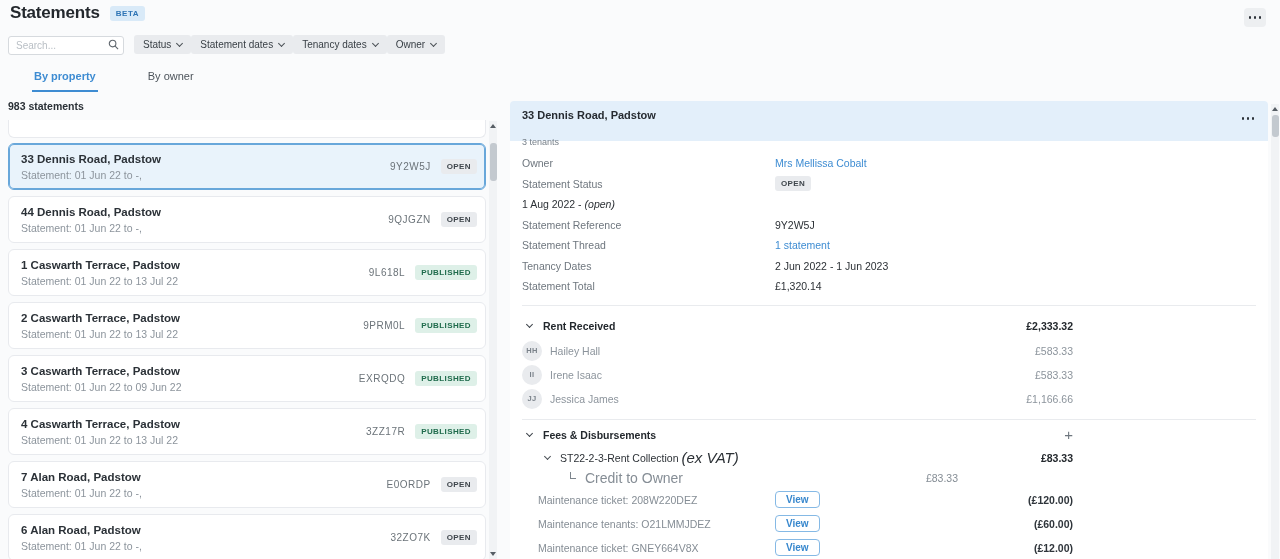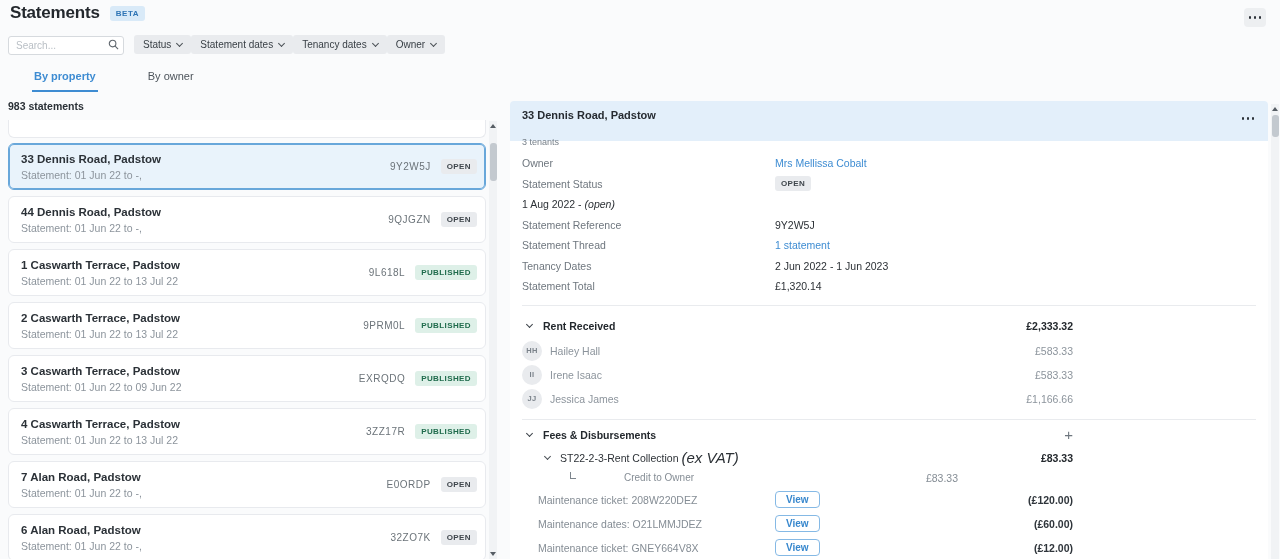--- a/index.html
+++ b/index.html
@@ -88,21 +88,21 @@
   .row-amount { position:absolute; right:195px; font-size:10.5px; color:#8c949c; }
 
   .fee-line-row { height:20px; display:flex; align-items:center; position:relative; padding-left:35px; }
   .fee-line-row .chev { margin-right:10px; cursor:pointer; }
   .fee-line-label { font-size:10.5px; color:#2c3136; }
   .fee-line-italic { font-style:italic; font-size:15px; color:#2c3136; margin-left:3px; }
   .fee-line-amount { position:absolute; right:195px; font-size:10.5px; font-weight:700; color:#23282d; }
 
   .credit-row { height:20px; display:flex; align-items:center; position:relative; padding-left:60px; }
   .corner-icon { width:6px; height:7px; border-left:1.5px solid #7d858d; border-bottom:1.5px solid #7d858d; margin-right:9px; margin-top:-5px; }
-  .credit-label { font-size:10px; color:#858d95;margin-left:39px; }
+  .credit-label { font-size:14px; color:#858d95; }
   .credit-amount { position:absolute; right:310px; font-size:10.5px; color:#858d95; }
 
   .ticket-row { height:24px; display:flex; align-items:center; position:relative; padding-left:28px; }
   .ticket-label { font-size:10.5px; color:#858d95; }
   .view-btn { position:absolute; left:265px; height:17px; padding:0 10px; background:#fff; border:1px solid #85b9e5; border-radius:4px; color:#3787cd; font-family:inherit; font-size:10px; font-weight:600; display:flex; align-items:center; cursor:pointer; }
   .ticket-amount { position:absolute; right:195px; font-size:10.5px; font-weight:600; color:#2f353b; }
 </style>
 </head>
 <body>
 
@@ -338,21 +338,21 @@
         <span class="credit-label">Credit to Owner</span>
         <span class="credit-amount">£83.33</span>
       </div>
       <div id="ticket-rows">
           <div class="ticket-row">
     <span class="ticket-label">Maintenance ticket: 208W220DEZ</span>
     <button class="view-btn">View</button>
     <span class="ticket-amount">(£120.00)</span>
   </div>
           <div class="ticket-row">
-    <span class="ticket-label">Maintenance dates: O21LMMJDEZ</span>
+    <span class="ticket-label">Maintenance tenants: O21LMMJDEZ</span>
     <button class="view-btn">View</button>
     <span class="ticket-amount">(£60.00)</span>
   </div>
           <div class="ticket-row">
     <span class="ticket-label">Maintenance ticket: GNEY664V8X</span>
     <button class="view-btn">View</button>
     <span class="ticket-amount">(£12.00)</span>
   </div>
         </div>
     </div>

